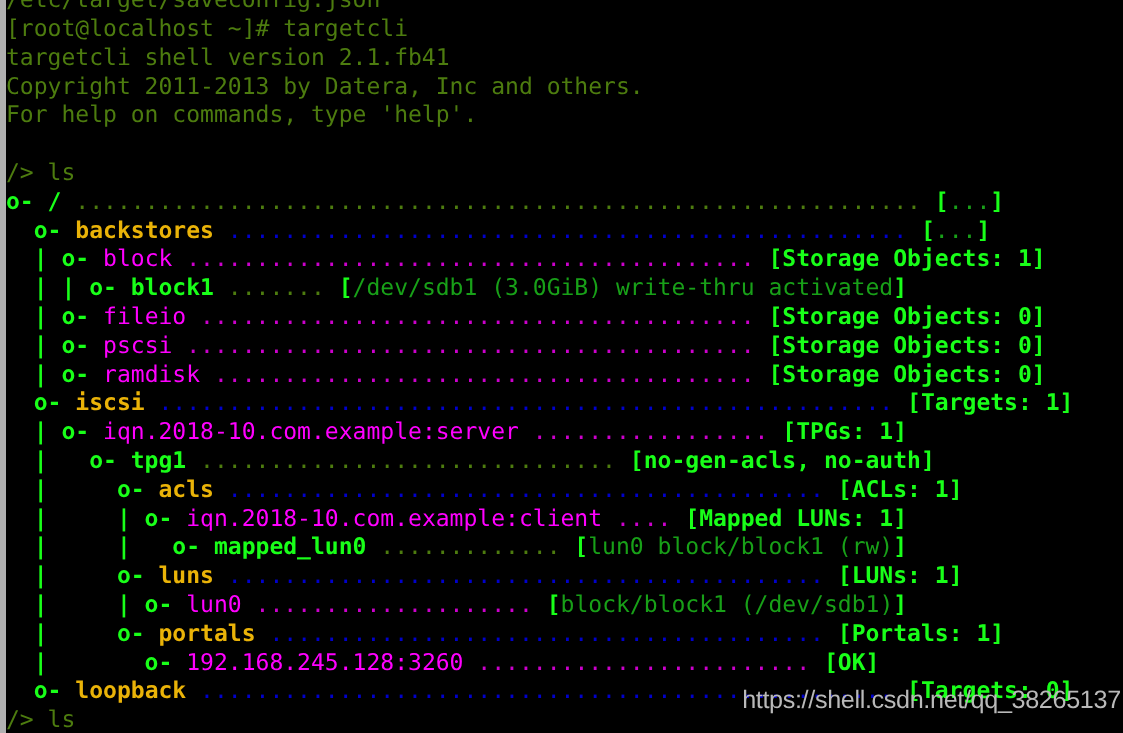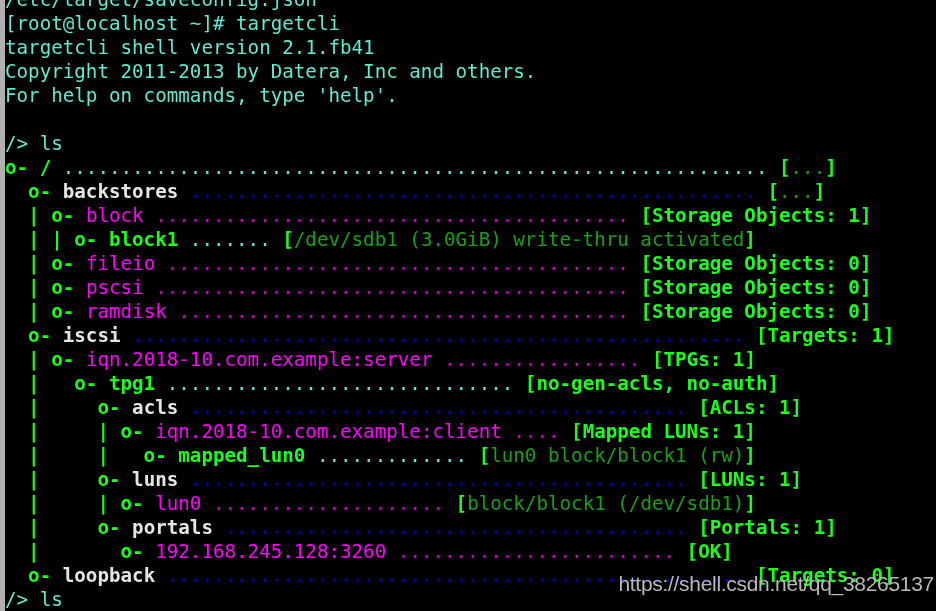--- a/index.html
+++ b/index.html
@@ -50,24 +50,24 @@
     font-family: "DejaVu Sans Mono", "Liberation Mono", monospace;
   }
 
   .row {
     height: 24px;
     white-space: pre;
     display: block;
   }
 
   
-  .g   { color: #5eead4; }            
+  .g   { color: #4d7c0f; }            
   .gb  { color: #19ff19; font-weight: bold; }  
   .gd  { color: #18a018; }            
-  .bl  { color: #e5e5e5; font-weight: bold; }  
+  .bl  { color: #eab308; font-weight: bold; }  
   .mg  { color: #ff00ff; font-weight: normal; }  
   .mgd { color: #cc00cc; }            
   .bld { color: #0000cc; }            
 
   #watermark {
     position: absolute;
     right: 2px;
     top: 572px;
     font-family: "Liberation Sans", sans-serif;
     font-size: 21px;

